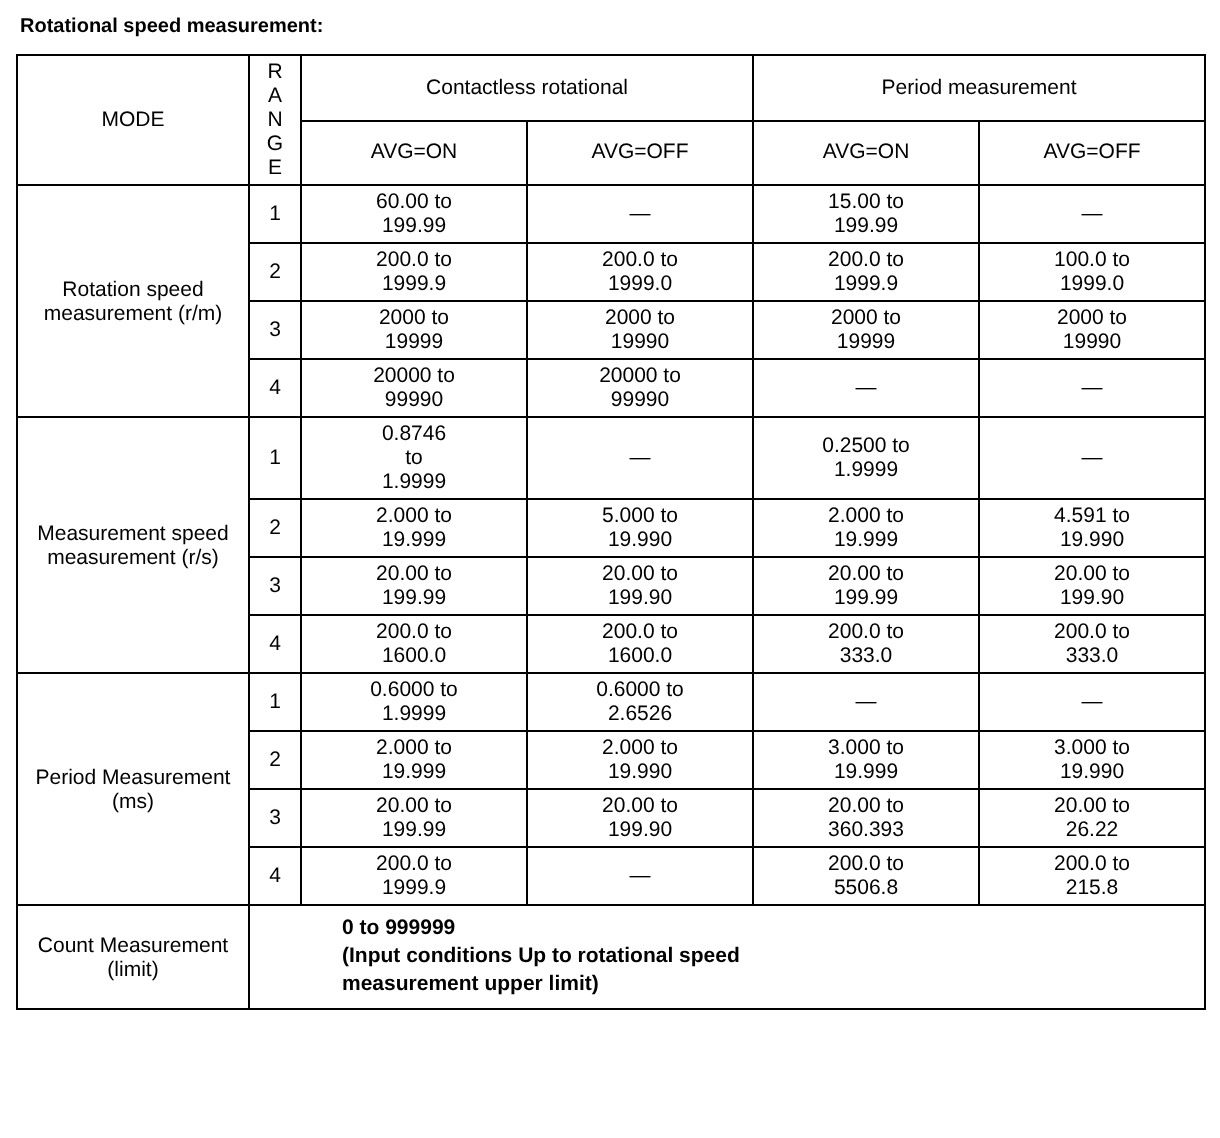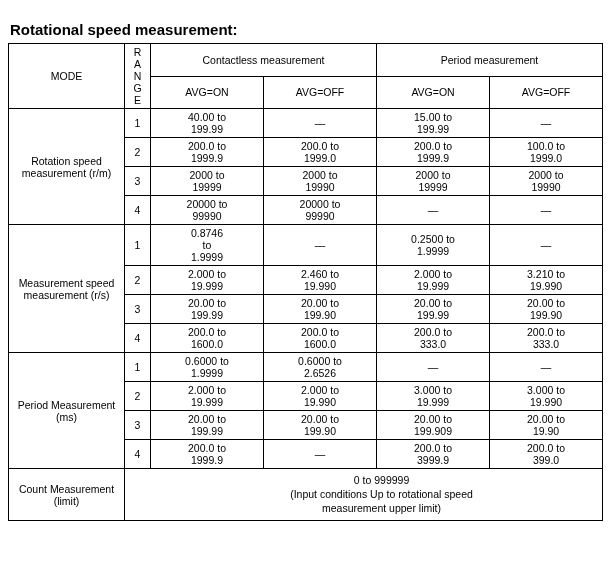--- a/index.html
+++ b/index.html
@@ -15,24 +15,24 @@
     overflow: hidden;
   }
   .page {
     position: relative;
     width: 610px;
     height: 569px;
     box-sizing: border-box;
     padding: 6px 8px 0 8px;
   }
   .doc-title {
-    font-size: 15px;
+    font-size: 10px;
     font-weight: bold;
     line-height: 16px;
-    margin: 16px 0 5px 2px;
+    margin: 0 0 5px 2px;
   }
   table.spec {
     border-collapse: collapse;
     width: 594px;
     table-layout: fixed;
     background: #fff;
   }
   table.spec td, table.spec th {
     border: 1px solid #000;
     font-size: 10.5px;
@@ -66,23 +66,24 @@
   }
   .val {
     line-height: 12px;
   }
   .val .ln { display: block; }
   .dash {
     font-size: 11px;
     line-height: 12px;
   }
   .count-row td.count-note {
-    text-align: center;
+    text-align: left;
     padding: 4px 10px 5px 46px;
     line-height: 14px;
+    font-weight: bold;
   }
   .count-note .ln { display: block; }
   .thick-top { border-top: 2px solid #000; }
 </style>
 </head>
 <body>
 
 <div class="page">
 
   <div class="doc-title">Rotational speed measurement:</div>
@@ -99,42 +100,42 @@
     <thead>
       <tr>
         <td rowspan="2">MODE</td>
         <td rowspan="2" class="range-head">
           <span>R</span>
           <span>A</span>
           <span>N</span>
           <span>G</span>
           <span>E</span>
         </td>
-        <td colspan="2" class="group-head">Contactless measurement</td>
+        <td colspan="2" class="group-head">Contactless rotational</td>
         <td colspan="2" class="group-head">Period measurement</td>
       </tr>
       <tr>
         <td>AVG=ON</td>
         <td>AVG=OFF</td>
         <td>AVG=ON</td>
         <td>AVG=OFF</td>
       </tr>
     </thead>
     <tbody>
 
       <tr>
         <td rowspan="4" class="mode-cell thick-top">
           <span class="ln">Rotation</span>
           <span class="ln">speed</span>
           <span class="ln">measurement</span>
           <span class="ln">(r/m)</span>
         </td>
         <td class="range-num thick-top">1</td>
         <td class="val thick-top">
-          <span class="ln">40.00 to</span>
+          <span class="ln">60.00 to</span>
           <span class="ln">199.99</span>
         </td>
         <td class="dash thick-top">—</td>
         <td class="val thick-top">
           <span class="ln">15.00 to</span>
           <span class="ln">199.99</span>
         </td>
         <td class="dash thick-top">—</td>
       </tr>
       <tr>
@@ -209,29 +210,29 @@
         </td>
         <td class="dash thick-top">—</td>
       </tr>
       <tr>
         <td class="range-num">2</td>
         <td class="val">
           <span class="ln">2.000 to</span>
           <span class="ln">19.999</span>
         </td>
         <td class="val">
-          <span class="ln">2.460 to</span>
+          <span class="ln">5.000 to</span>
           <span class="ln">19.990</span>
         </td>
         <td class="val">
           <span class="ln">2.000 to</span>
           <span class="ln">19.999</span>
         </td>
         <td class="val">
-          <span class="ln">3.210 to</span>
+          <span class="ln">4.591 to</span>
           <span class="ln">19.990</span>
         </td>
       </tr>
       <tr>
         <td class="range-num">3</td>
         <td class="val">
           <span class="ln">20.00 to</span>
           <span class="ln">199.99</span>
         </td>
         <td class="val">
@@ -309,41 +310,41 @@
         <td class="val">
           <span class="ln">20.00 to</span>
           <span class="ln">199.99</span>
         </td>
         <td class="val">
           <span class="ln">20.00 to</span>
           <span class="ln">199.90</span>
         </td>
         <td class="val">
           <span class="ln">20.00 to</span>
-          <span class="ln">199.909</span>
-        </td>
-        <td class="val">
-          <span class="ln">20.00 to</span>
-          <span class="ln">19.90</span>
+          <span class="ln">360.393</span>
+        </td>
+        <td class="val">
+          <span class="ln">20.00 to</span>
+          <span class="ln">26.22</span>
         </td>
       </tr>
       <tr>
         <td class="range-num">4</td>
         <td class="val">
           <span class="ln">200.0 to</span>
           <span class="ln">1999.9</span>
         </td>
         <td class="dash">—</td>
         <td class="val">
           <span class="ln">200.0 to</span>
-          <span class="ln">3999.9</span>
-        </td>
-        <td class="val">
-          <span class="ln">200.0 to</span>
-          <span class="ln">399.0</span>
+          <span class="ln">5506.8</span>
+        </td>
+        <td class="val">
+          <span class="ln">200.0 to</span>
+          <span class="ln">215.8</span>
         </td>
       </tr>
 
       <tr class="count-row">
         <td class="mode-cell thick-top">
           <span class="ln">Count</span>
           <span class="ln">Measurement</span>
           <span class="ln">(limit)</span>
         </td>
         <td colspan="5" class="count-note thick-top">

